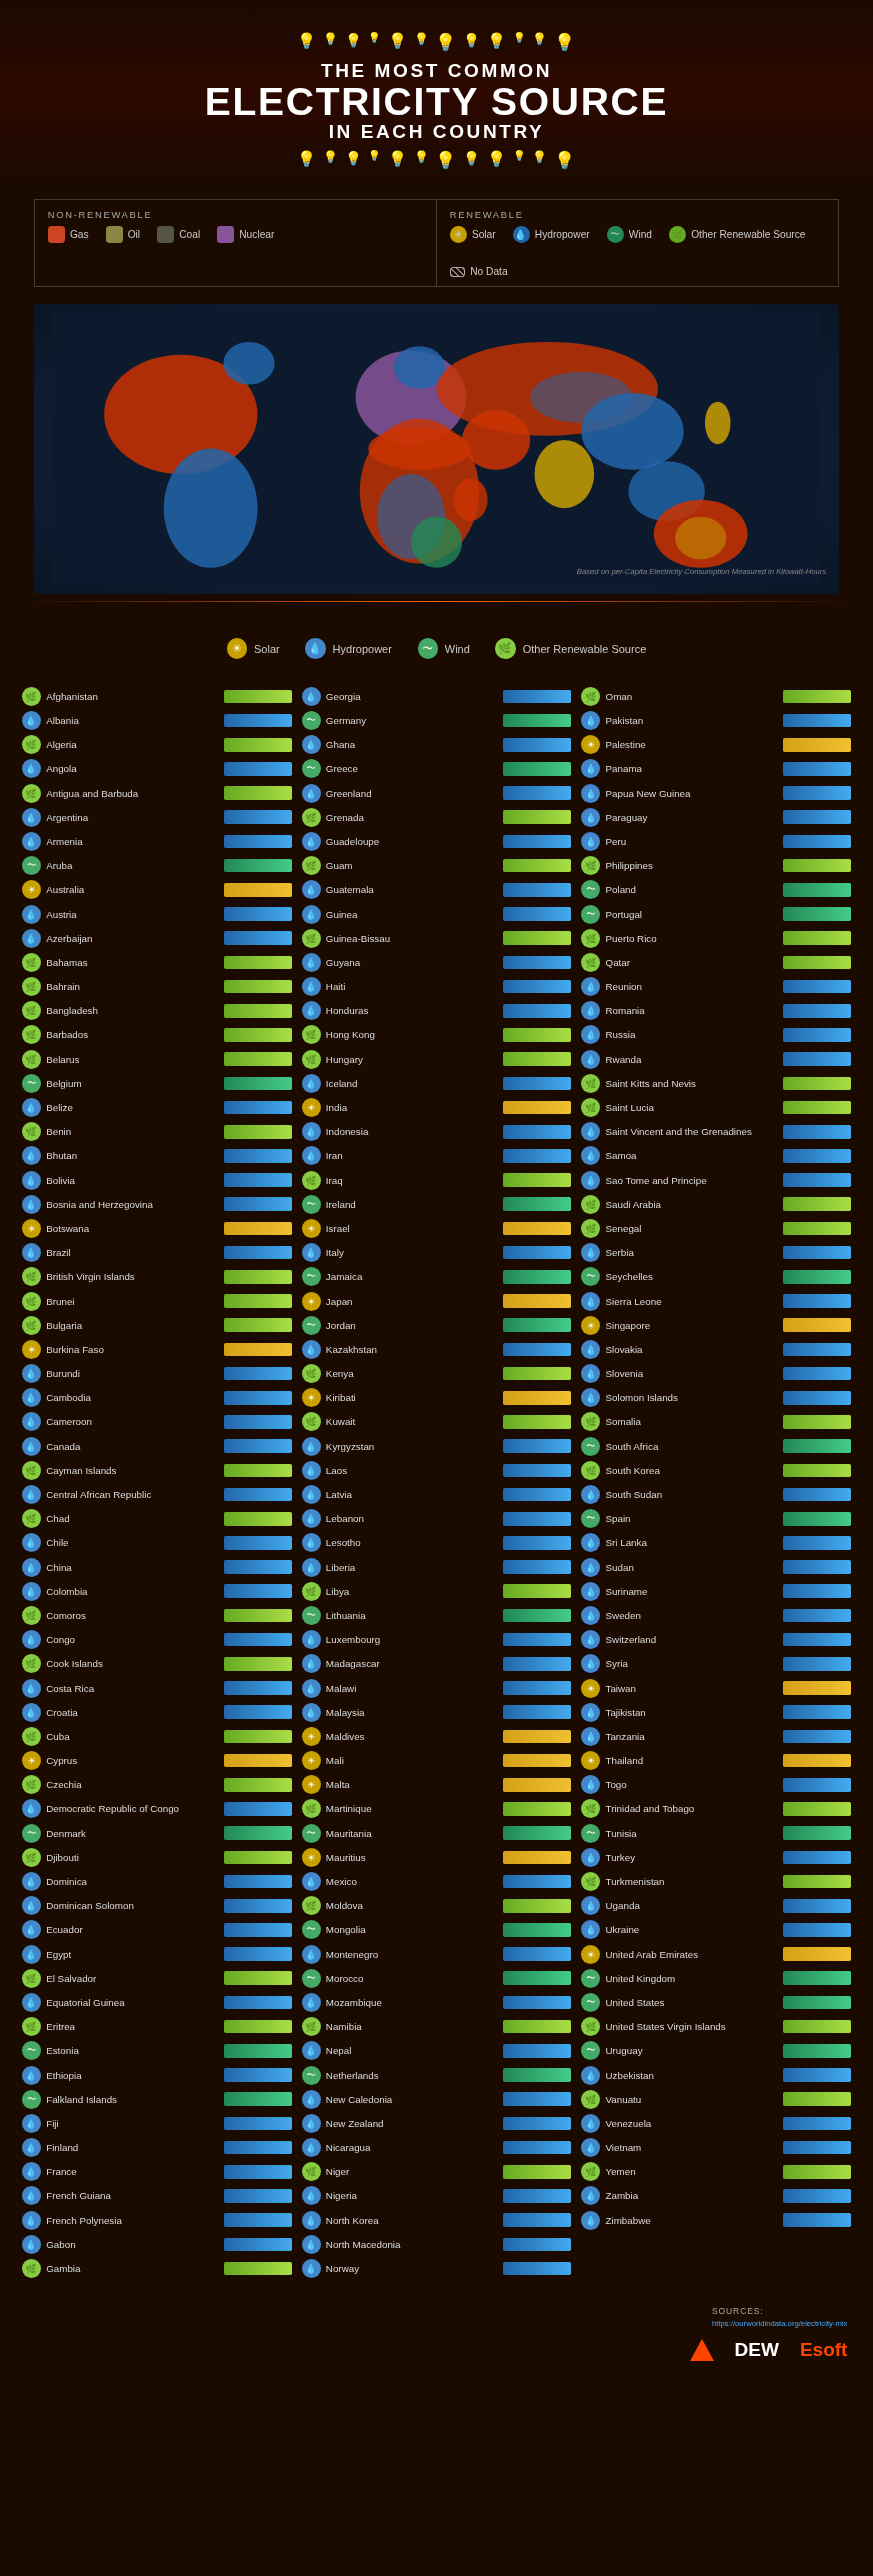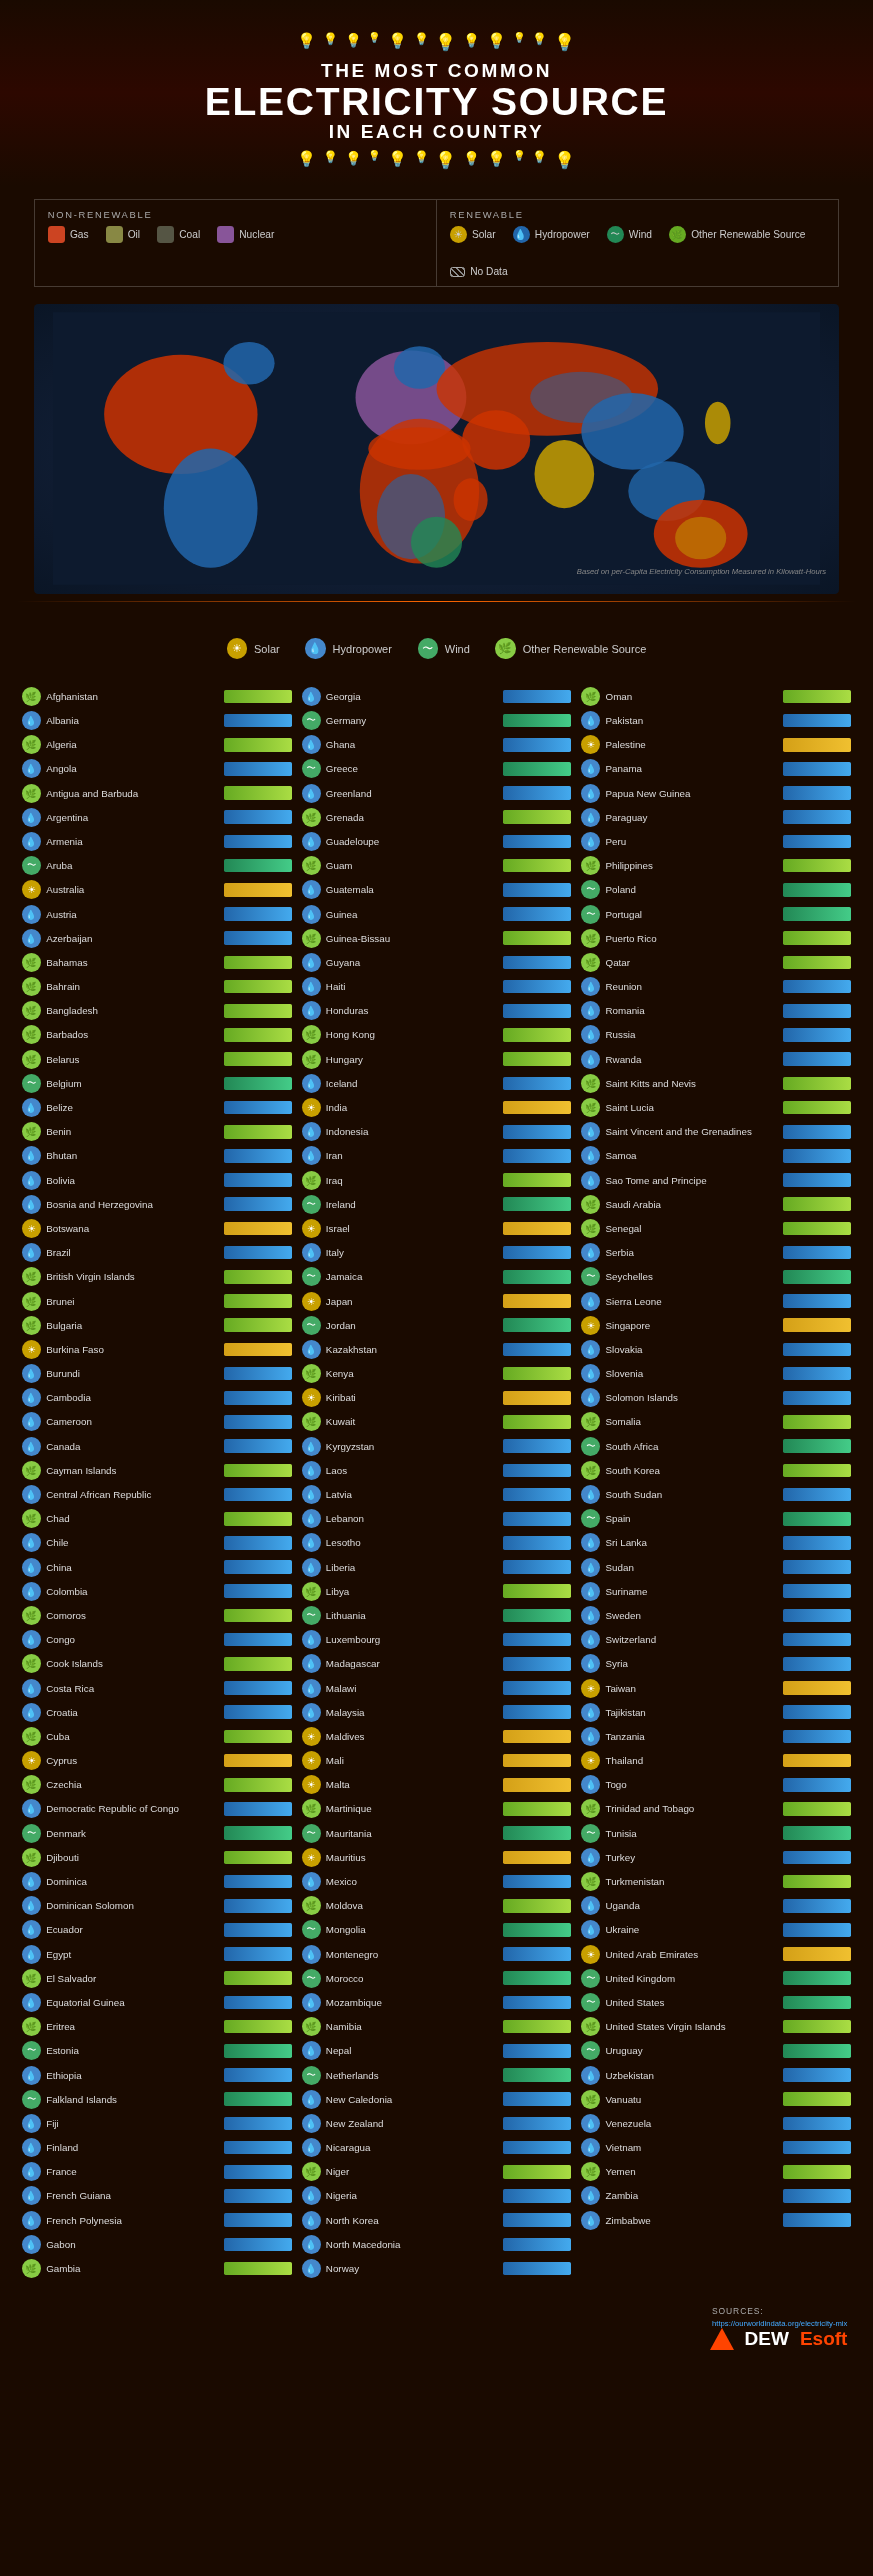--- a/index.html
+++ b/index.html
@@ -235,21 +235,22 @@
     .sources-title {
       font-size: 8.5px;
       color: #aaa;
       text-transform: uppercase;
       letter-spacing: 0.9px;
       margin-bottom: 2.6px;
     }
     .dewesoft-logo {
       display: flex;
       align-items: center;
-      gap: 11px;
+      gap: 21px;
+      margin-top: 11px;
     }
     .dewe-text {
       font-size: 19px;
       font-weight: bold;
       color: #fff;
     }
     .soft-text {
       font-size: 19px;
       font-weight: bold;
       color: #ff4400;

